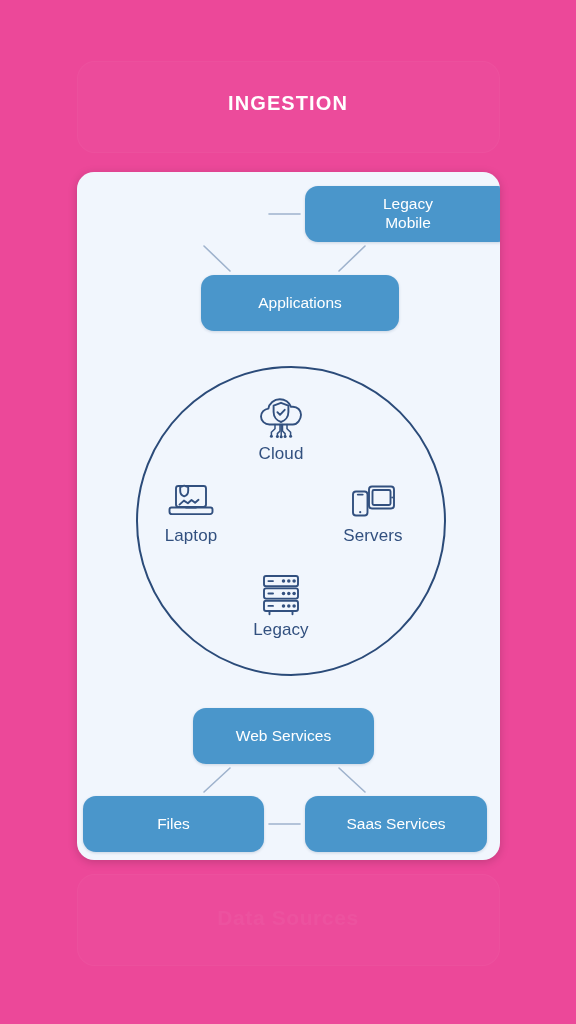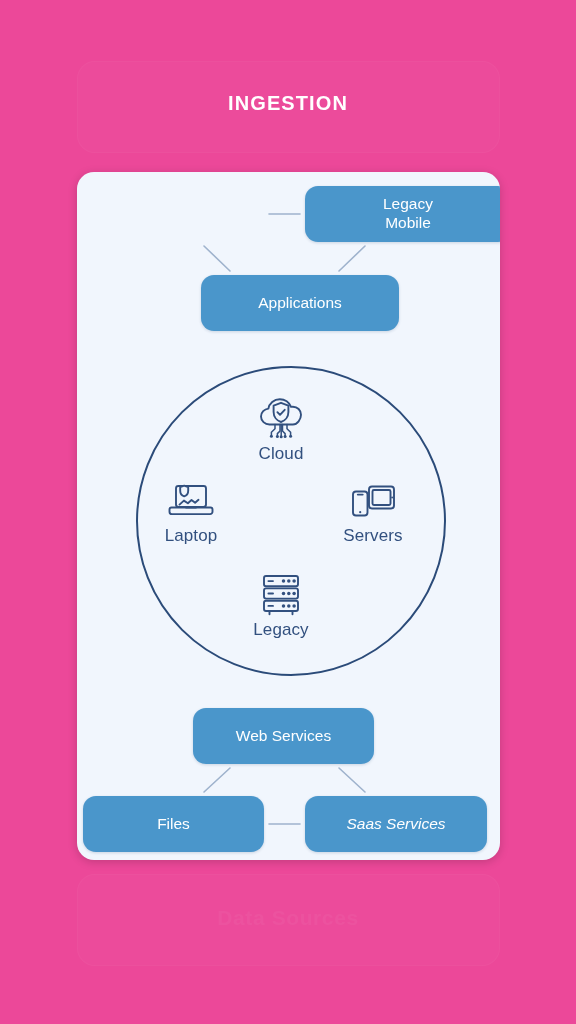--- a/index.html
+++ b/index.html
@@ -76,21 +76,21 @@
     justify-content:center;
     text-align:center;
     line-height:1.22;
     box-shadow:0 1px 3px rgba(30,60,104,0.18);
   }
   #pill-databases      { left:6px;   top:14px;  width:181px; height:56px; }
   #pill-legacy-systems { left:228px; top:14px;  width:206px; height:56px; }
   #pill-applications   { left:124px; top:103px; width:198px; height:56px; }
   #pill-web-services   { left:116px; top:536px; width:181px; height:56px; }
   #pill-files          { left:6px;   top:624px; width:181px; height:56px; }
-  #pill-saas-services  { left:228px; top:624px; width:182px; height:56px;font-style:italic; }
+  #pill-saas-services  { left:228px; top:624px; width:182px; height:56px; }
 
   
   #device-circle {
     position:absolute;
     left:59px; top:194px;
     width:310px; height:310px;
     border:2px solid #2b4b79;
     border-radius:50%;
   }
 

